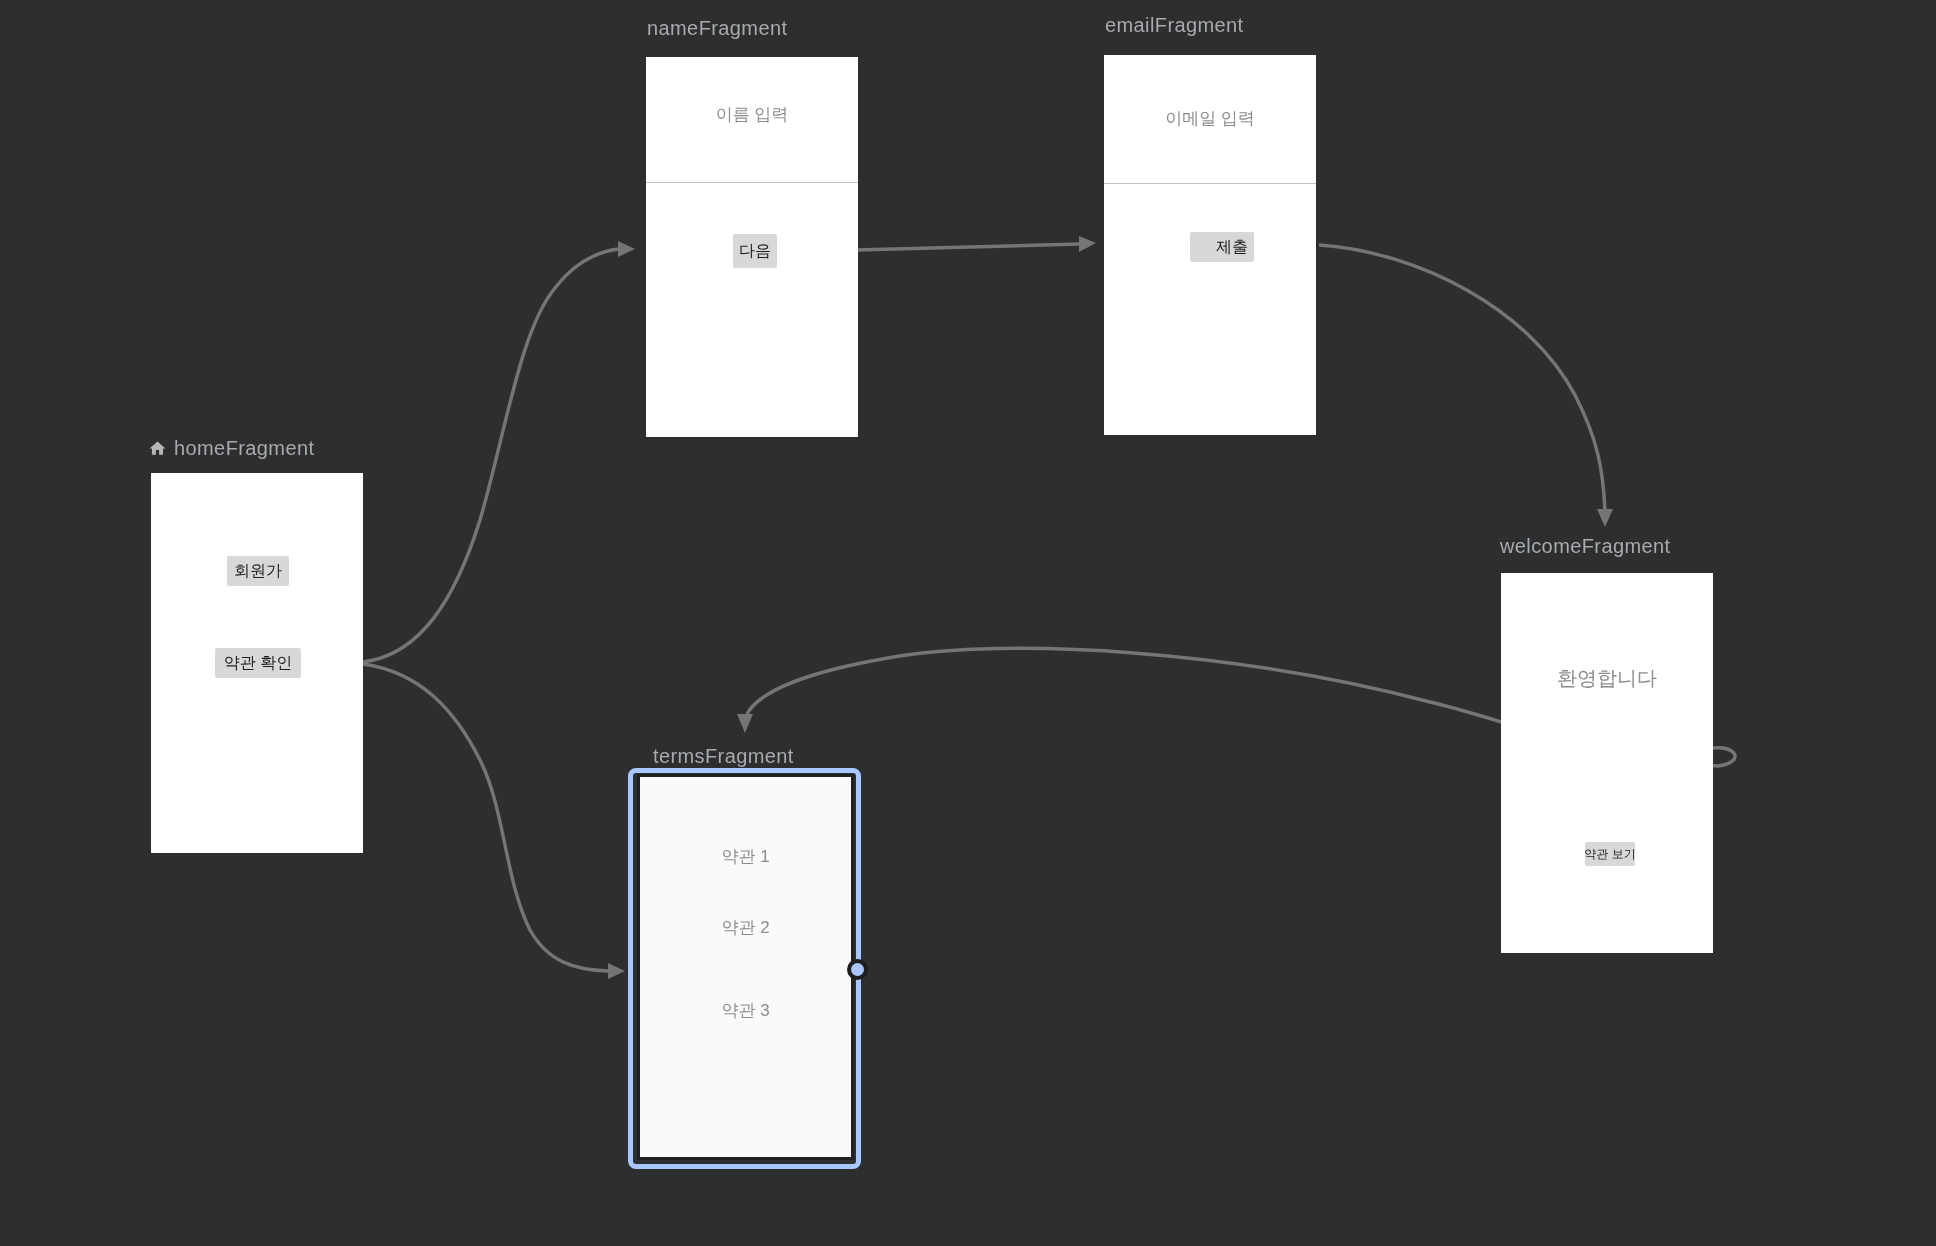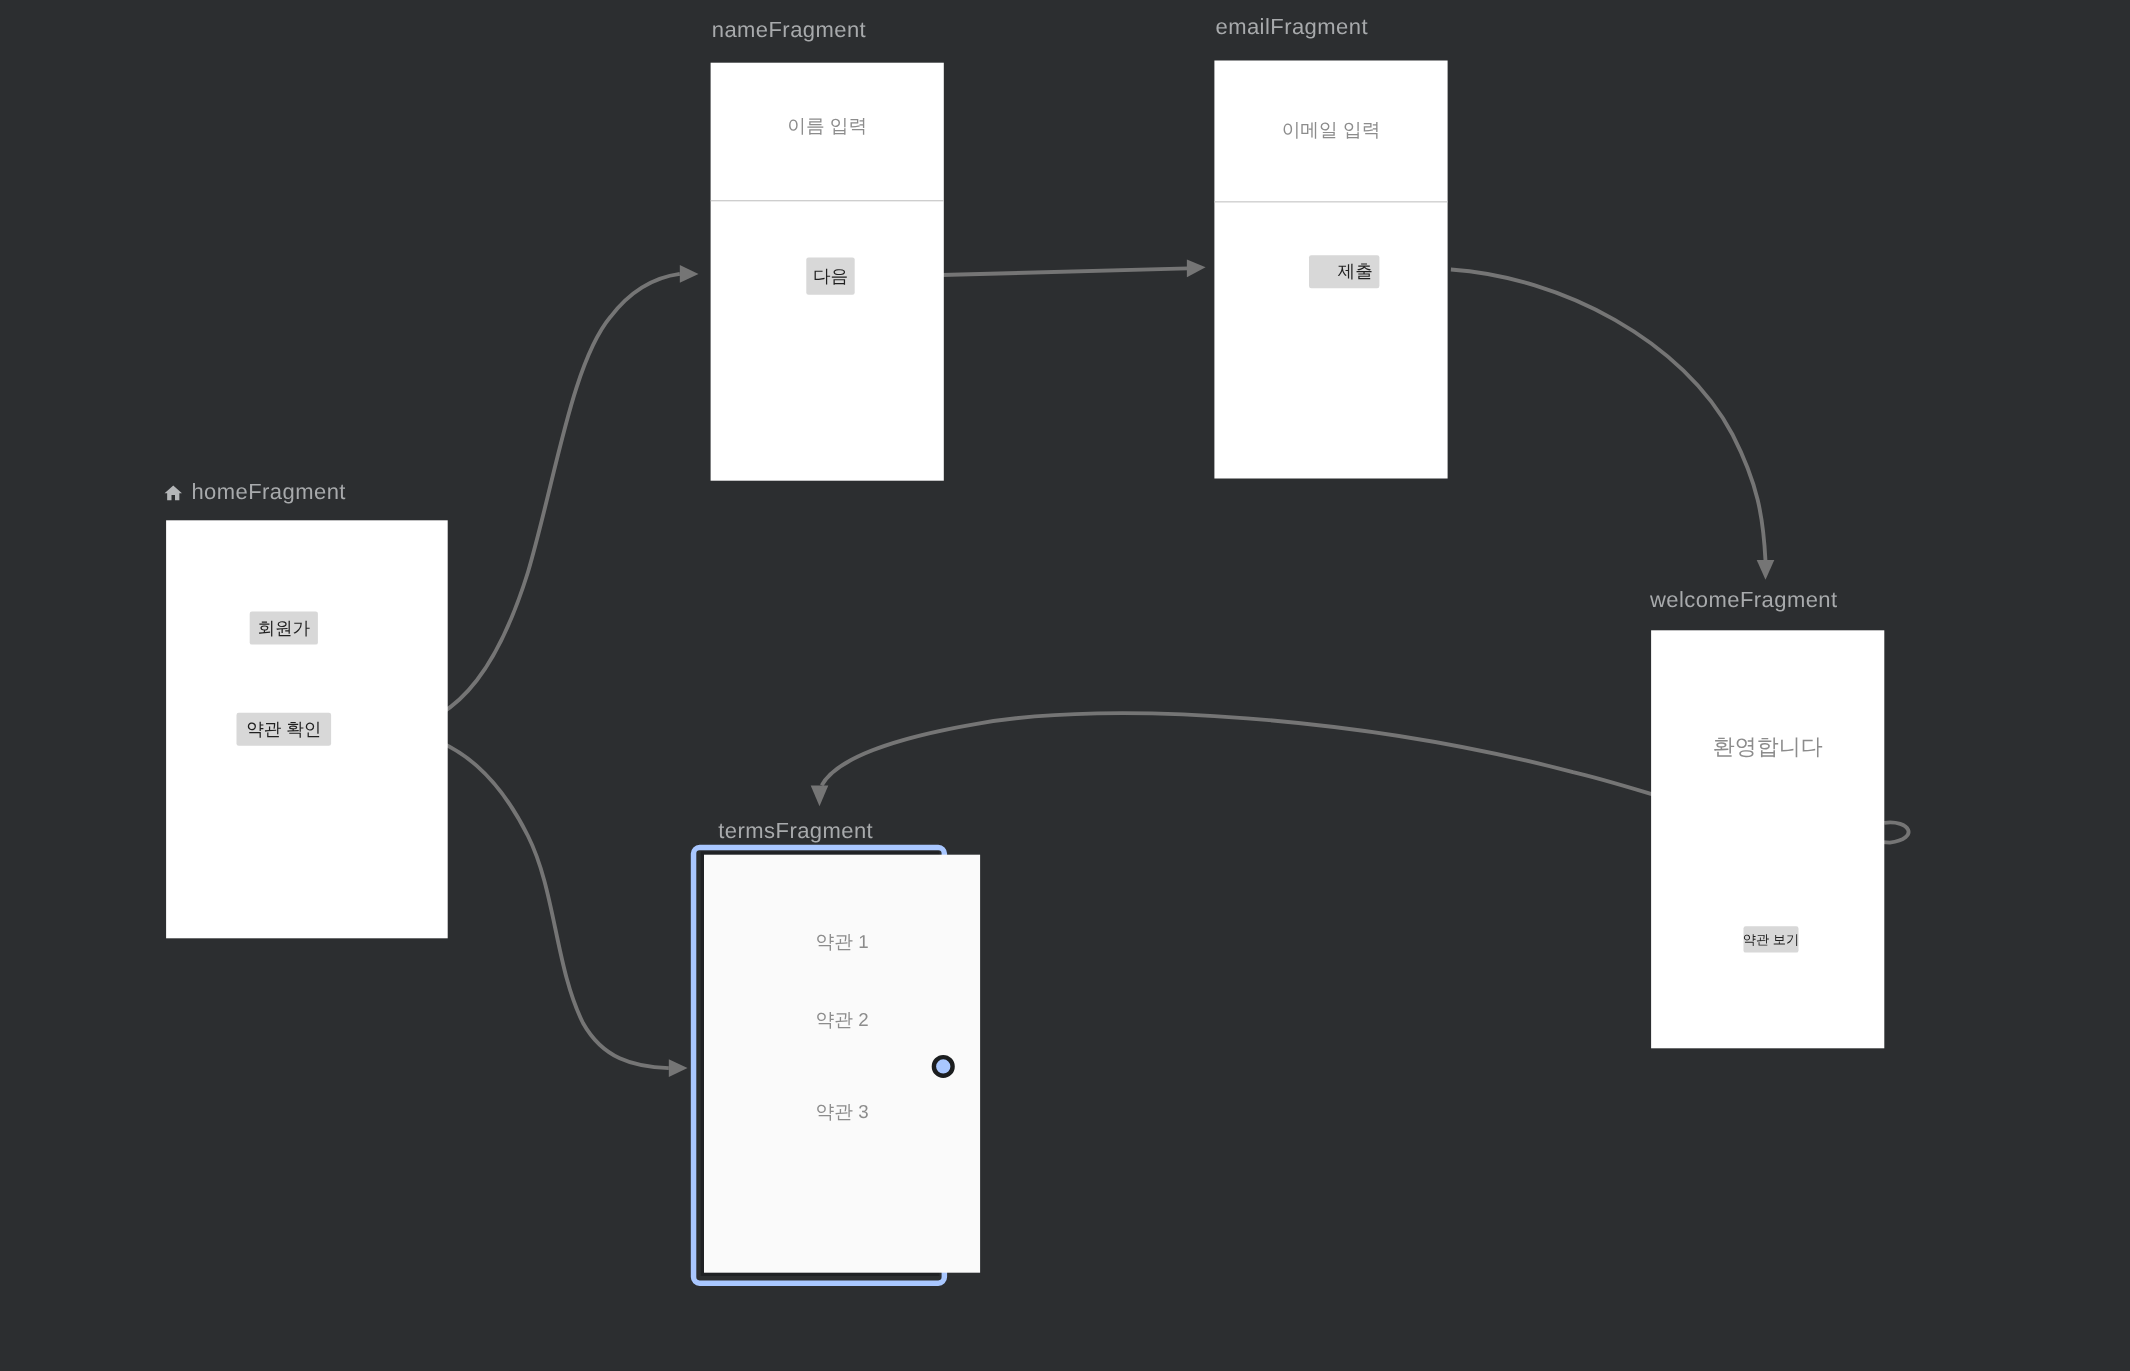--- a/index.html
+++ b/index.html
@@ -34,21 +34,21 @@
   
   .sel-outline{
     position:absolute;left:628px;top:768px;width:233px;height:401px;
     border:5px solid #a9c7ff;border-radius:8px;box-sizing:border-box;z-index:2;
   }
   .terms-frame{
     position:absolute;left:637px;top:774px;width:217px;height:386px;
     background:#1f2124;z-index:3;
   }
   .terms-card{
-    position:absolute;left:3px;top:3px;width:211px;height:380px;background:#fafafa;padding-left:40px;
+    position:absolute;left:3px;top:3px;width:211px;height:380px;background:#fafafa;
   }
   .terms-card .ctext{
     position:absolute;left:0;width:100%;text-align:center;color:#8c8c8c;font-size:17px;
   }
   .handle{
     position:absolute;left:847px;top:959px;width:13px;height:13px;z-index:4;
     background:#a9c7ff;border:4px solid #1b1d1f;border-radius:50%;
   }
 </style>
 </head>
@@ -78,21 +78,21 @@
       <polygon class="edge-head" points="737,714 753,714 745,733"></polygon>
     </g>
   </svg>
 
   <div class="frag-title" style="left:148px;top:437px;">
     <svg class="home-ic" viewBox="0 0 24 24">
       <path d="M10 20v-6h4v6h5v-8h3L12 3 2 12h3v8z" fill="#b4b6b8"></path>
     </svg>
     <span>homeFragment</span>
   </div>
-  <div class="card" style="left:151px;top:473px;padding-left:44px;">
+  <div class="card" style="left:151px;top:473px;">
     <div class="chip" style="left:76px;top:83px;width:62px;height:30px;">회원가</div>
     <div class="chip" style="left:64px;top:175px;width:86px;height:30px;">약관 확인</div>
   </div>
 
   <div class="frag-title" style="left:647px;top:17px;">
     <span>nameFragment</span>
   </div>
   <div class="card" style="left:646px;top:57px;">
     <div class="ctext" style="top:46px;">이름 입력</div>
     <div class="divider" style="top:125px;"></div>

